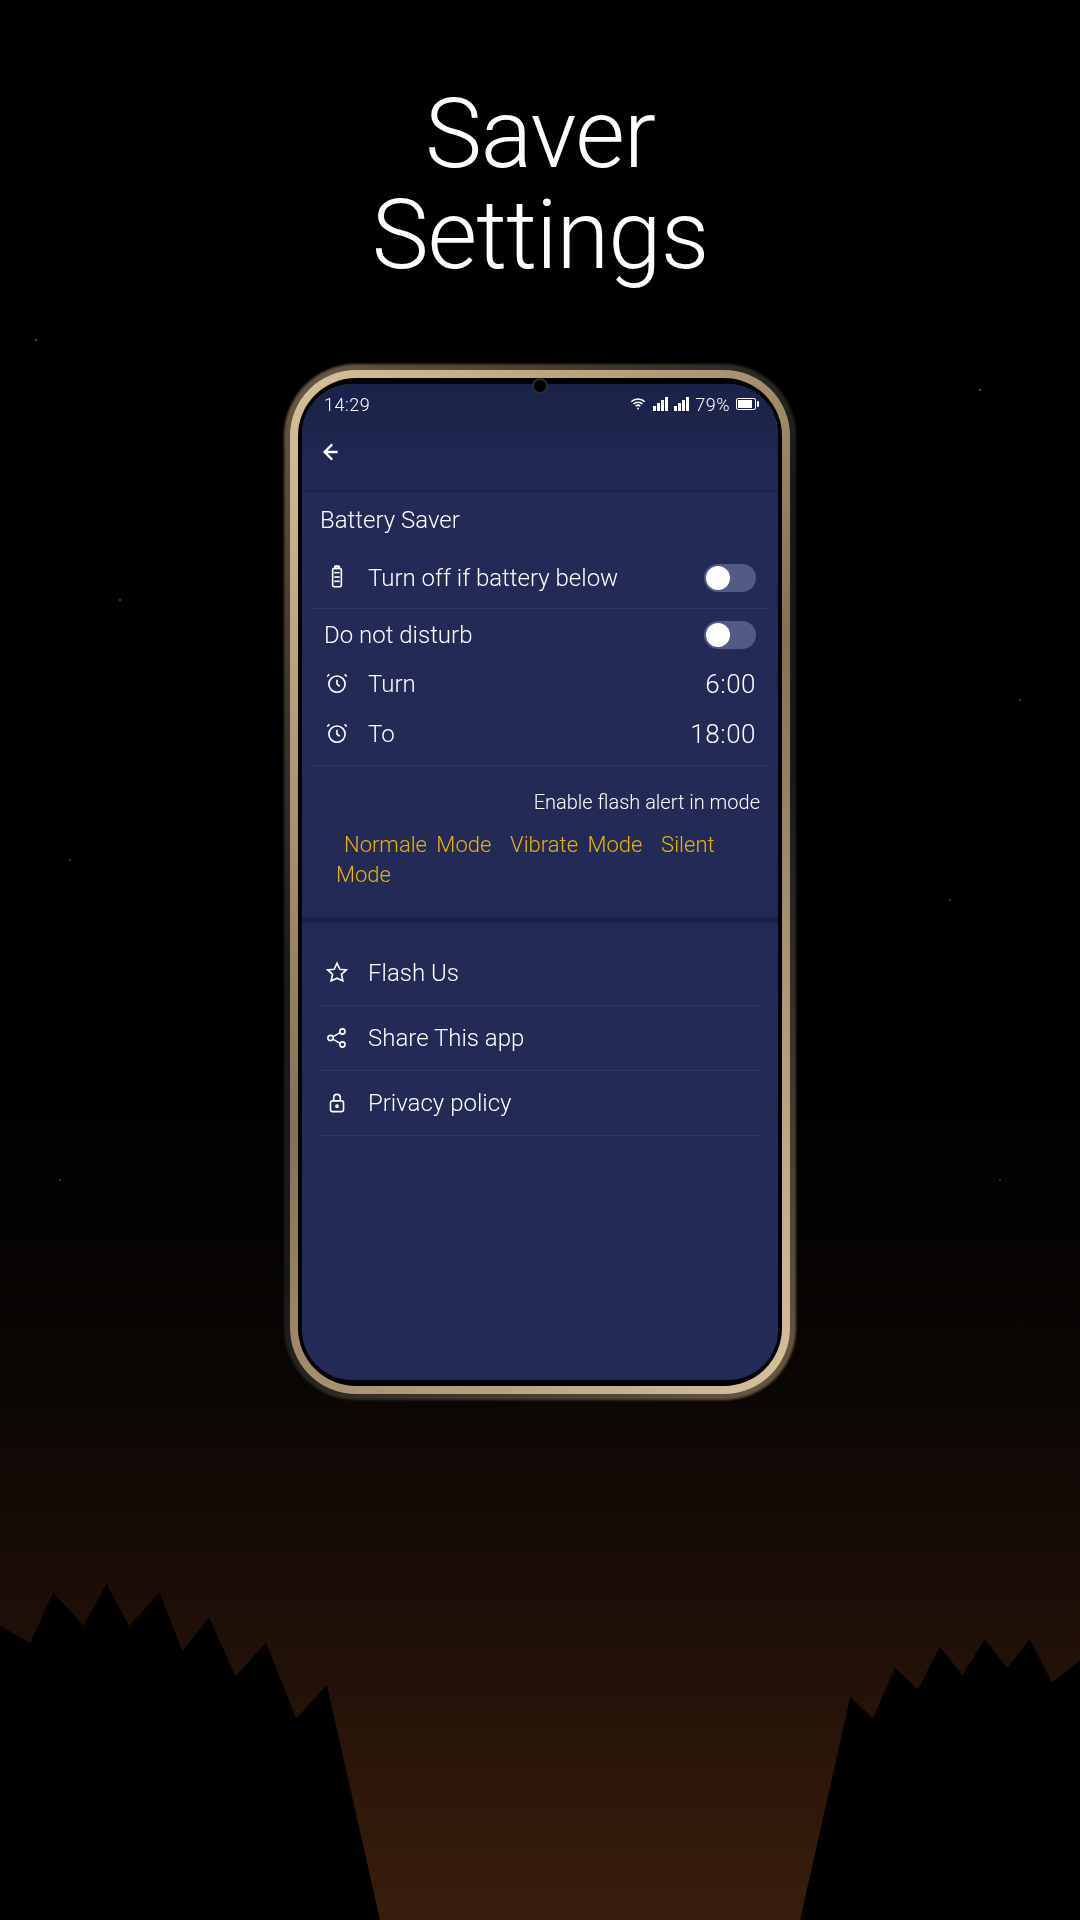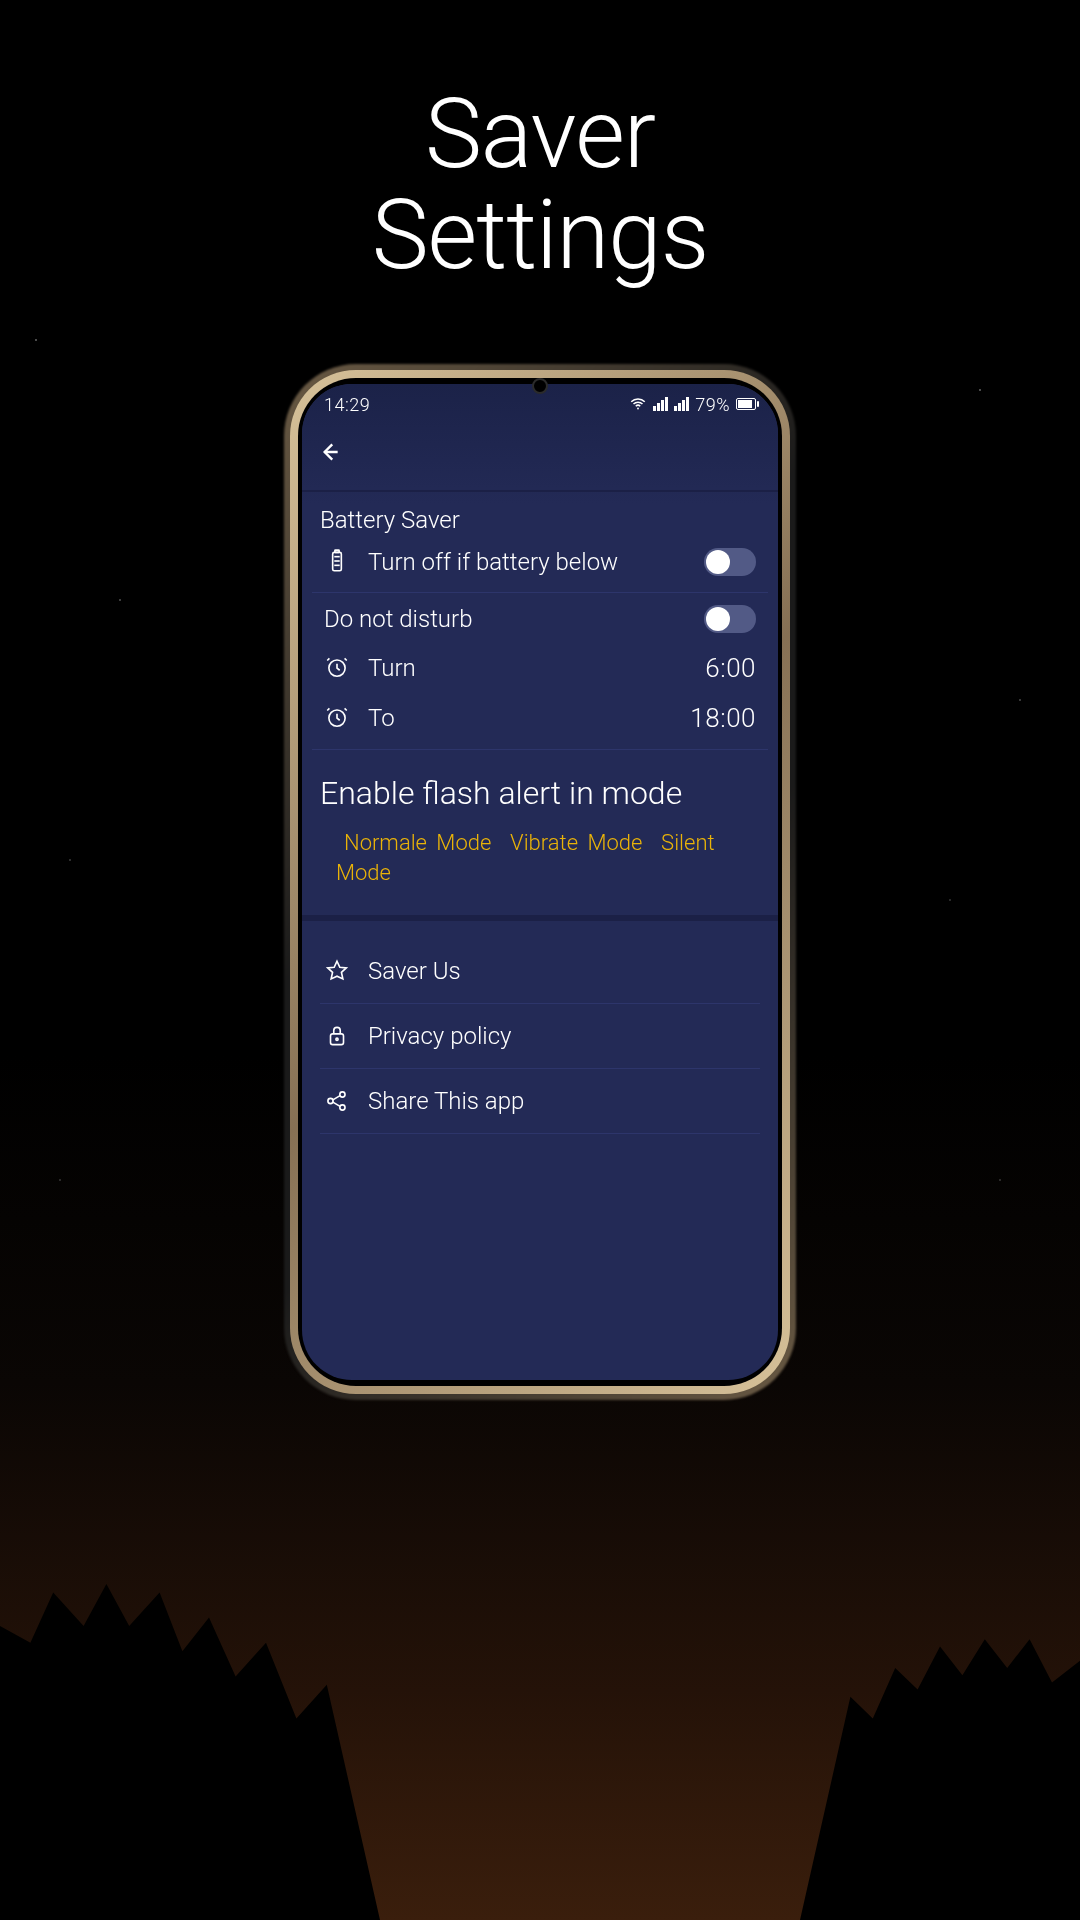--- a/index.html
+++ b/index.html
@@ -34,34 +34,34 @@
     .sig i:nth-child(1){height:5px}.sig i:nth-child(2){height:8px}.sig i:nth-child(3){height:11px}.sig i:nth-child(4){height:14px}
     .batt{display:inline-block;width:20px;height:12px;border:1.5px solid #fff;border-radius:2px;position:relative;}
     .batt::after{content:"";position:absolute;right:-4px;top:2px;width:2px;height:6px;background:#fff;border-radius:1px;}
     .batt-fill{position:absolute;left:1px;top:1px;bottom:1px;width:79%;background:#fff;}
     .wifi{display:inline-flex}
     .app{position:relative;z-index:3;padding:0 14px 0 14px;}
     .back-row{height:60px;display:flex;align-items:center;}
     .back-arrow svg{width:26px;height:26px;stroke:#fff;}
     .sep-top{height:2px;background:#1b2046;margin:6px -14px 0 -14px;}
     .section{padding:14px 4px 0 4px;}
-    .section-title{font-size:24px;color:#fff;margin-bottom:4px;}
+    .section-title{font-size:24px;color:#fff;margin-bottom:20px;}
     .row{display:flex;align-items:center;justify-content:space-between;padding:10px 4px;}
     .row-left{display:flex;align-items:flex-start;gap:18px;}
     .row-left .lbl{font-size:24px;color:#fff;}
     .icon{width:26px;height:26px;display:inline-flex;align-items:center;justify-content:center;}
     .icon svg{width:100%;height:100%;stroke:#fff;fill:none;stroke-width:1.5}
     .toggle{width:52px;height:28px;border-radius:14px;background:#525a86;position:relative;}
     .toggle .knob{position:absolute;top:2px;left:2px;width:24px;height:24px;border-radius:50%;background:#fff;}
     .time-val{font-size:26px;color:#fff;letter-spacing:.5px;}
     .divider{height:1px;background:#2d356b;margin:6px -4px;}
     .big-divider{height:6px;background:#1b2046;margin:18px -18px;}
     .modes{color:#eab308;font-size:22px;line-height:1.35;padding:6px 0 10px 16px;word-spacing:4px;}
     .modes .m1{margin-left:8px}
-    .sec-title2{font-size:32px;color:#fff;margin:10px 0 10px 0;}
+    .sec-title2{font-size:20px;color:#fff;margin:10px 0 10px 0;text-align:right;}
     .list-row{display:flex;align-items:center;gap:18px;padding:18px 4px;border-top:1px solid #2d356b;}
     .list-row:first-of-type{border-top:none}
     .list-row .lbl{font-size:24px;color:#fff;}
     .after-last{border-top:1px solid #2d356b;margin-top:0px;}
   </style>
 </head>
 <body>
 
 <div class="night-bg"></div>
 <div class="tree-left"></div>
@@ -193,43 +193,43 @@
 
         <div class="big-divider"></div>
 
         <div class="section" style="padding-top:0">
           <div class="list-row">
             <span class="icon">
               <svg viewBox="0 0 24 24">
                   <path d="M12 3l2.6 5.6 6 .6-4.5 4.1 1.3 6L12 16.8 6.6 19.3l1.3-6L3.4 9.2l6-.6L12 3z"></path>
                 </svg>
             </span>
-            <span class="lbl">Saver Us</span>
-          </div>
-          <div class="list-row">
-            <span class="icon">
-              <svg viewBox="0 0 24 24">
-                  <rect x="6" y="10" width="12" height="10" rx="2"></rect>
-                  <path d="M9 10V7a3 3 0 0 1 6 0v3"></path>
-                  <circle cx="12" cy="15" r="1"></circle>
-                </svg>
-            </span>
-            <span class="lbl">Privacy policy</span>
+            <span class="lbl">Flash Us</span>
           </div>
           <div class="list-row">
             <span class="icon">
               <svg viewBox="0 0 24 24">
                   <circle cx="6" cy="12" r="2.4"></circle>
                   <circle cx="17" cy="6" r="2.4"></circle>
                   <circle cx="17" cy="18" r="2.4"></circle>
                   <line x1="8.2" y1="11" x2="14.8" y2="7"></line>
                   <line x1="8.2" y1="13" x2="14.8" y2="17"></line>
                 </svg>
             </span>
             <span class="lbl">Share This app</span>
           </div>
+          <div class="list-row">
+            <span class="icon">
+              <svg viewBox="0 0 24 24">
+                  <rect x="6" y="10" width="12" height="10" rx="2"></rect>
+                  <path d="M9 10V7a3 3 0 0 1 6 0v3"></path>
+                  <circle cx="12" cy="15" r="1"></circle>
+                </svg>
+            </span>
+            <span class="lbl">Privacy policy</span>
+          </div>
           <div class="after-last"></div>
         </div>
 
       </div>
     </div>
   </div>
 </div>
 
 </body></html>

